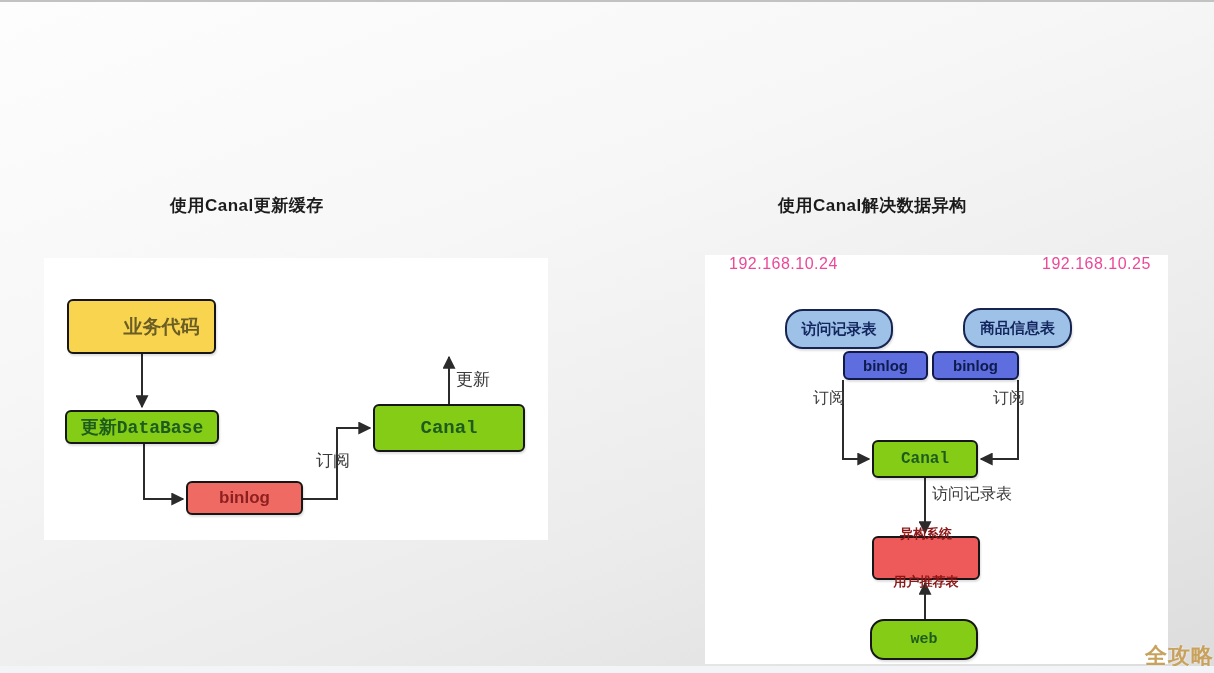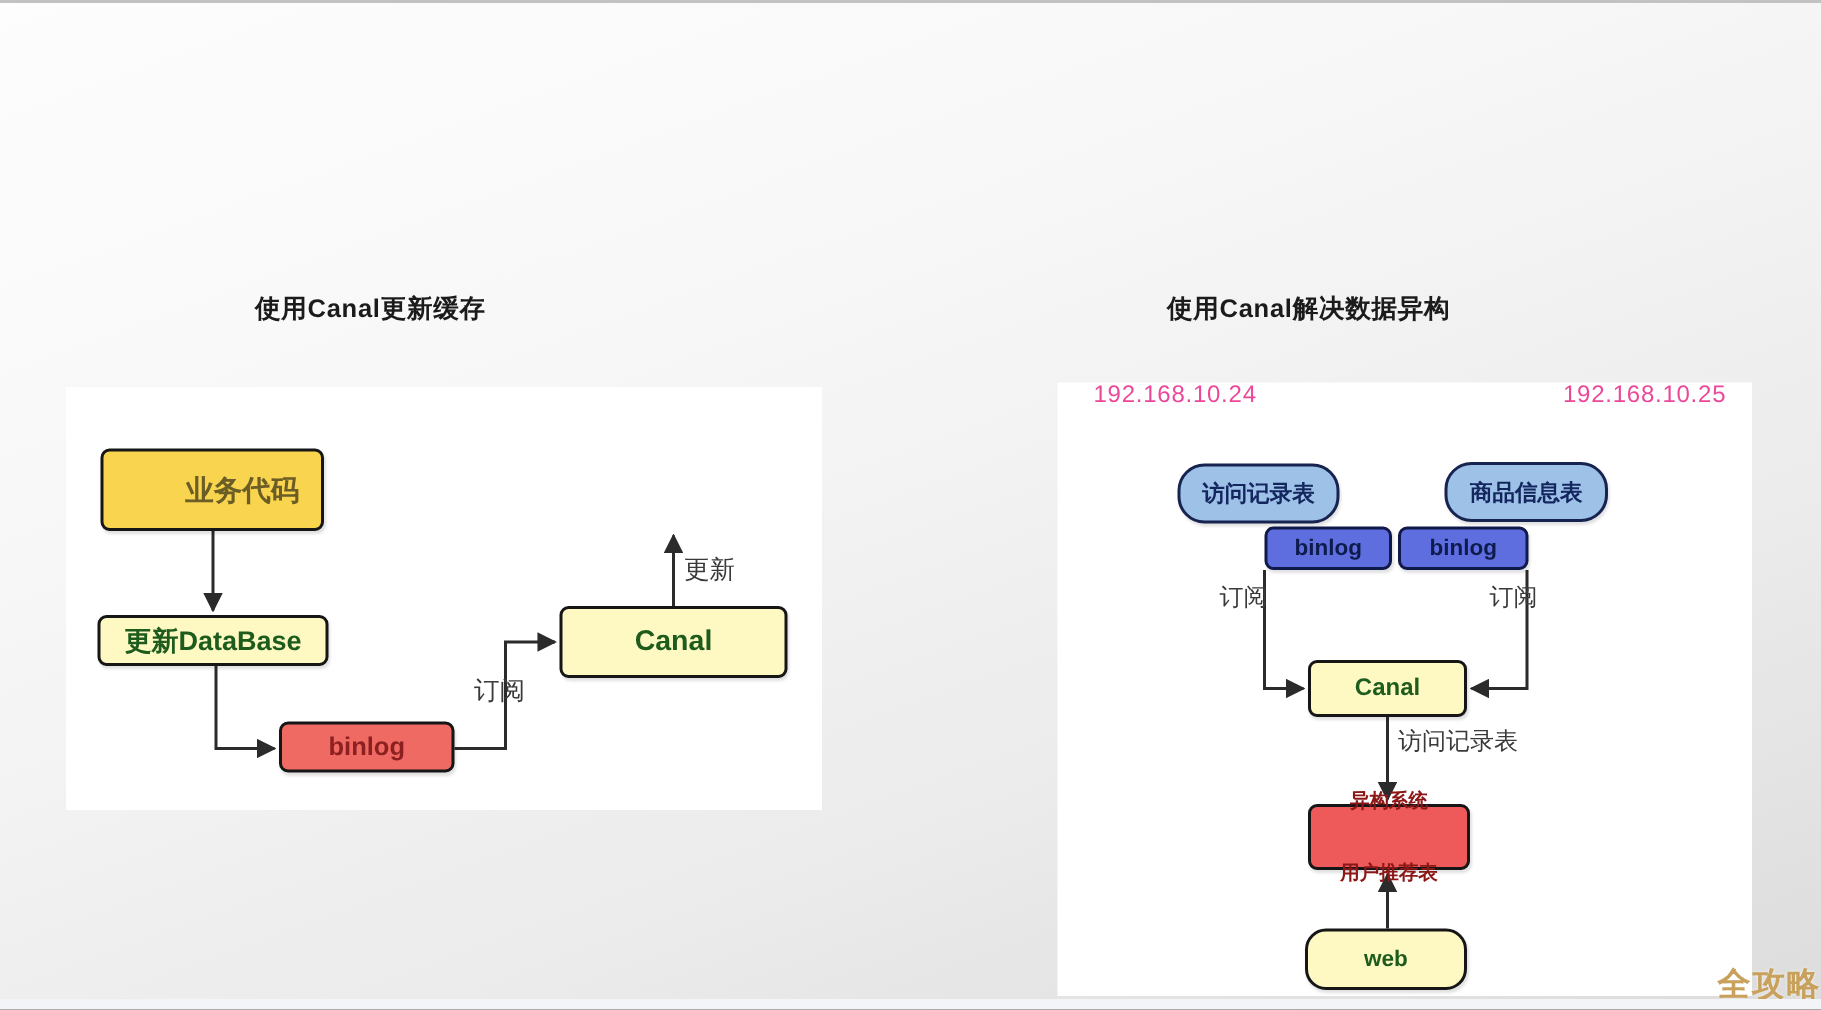--- a/index.html
+++ b/index.html
@@ -26,21 +26,21 @@
   .left-panel{left:44px;top:256px;width:504px;height:282px;}
   .right-panel{left:705px;top:253px;width:463px;height:409px;}
   .edges{position:absolute;left:0;top:0;}
   .node{
     position:absolute;display:flex;align-items:center;justify-content:center;
     border:2.5px solid #161616;border-radius:6px;box-sizing:border-box;
     font-weight:bold;text-align:center;
     box-shadow:1px 2px 2px rgba(0,0,0,0.12);
   }
   .yellow{background:#f9d44f;color:#6a5d25;padding-left:40px;}
-  .green{background:#fef9c3;color:#1e5c1e;}
+  .green{background:#84cc16;color:#1e5c1e;font-family:Liberation Mono, monospace;}
   .red{background:#ef6a62;color:#8c1f1f;}
   .red2{background:#ee5a5a;color:#8c1717;}
   .lightblue{background:#9ec1e8;color:#13265e;border-color:#16244f;border-radius:18px;}
   .royalblue{background:#5f6edf;color:#0e1b4d;border-color:#101a4a;z-index:3;}
   .edge-label{
     position:absolute;color:#3a3a3a;font-size:17px;white-space:nowrap;
   }
   .ip{
     position:absolute;top:0;font-size:16px;color:#ec4899;letter-spacing:0.5px;
   }

